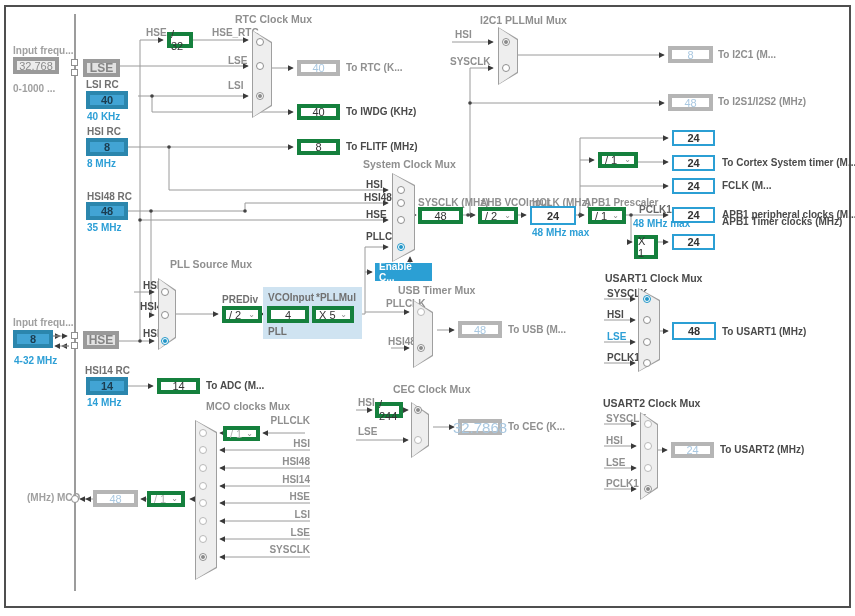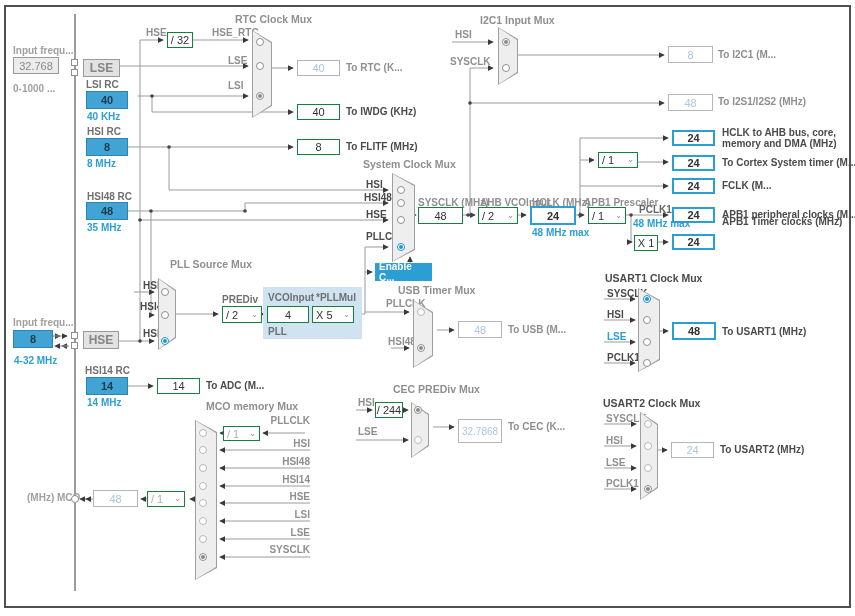--- a/index.html
+++ b/index.html
@@ -5,21 +5,21 @@
   html,body{margin:0;padding:0;background:#fff;}
   #canvas{position:relative;width:855px;height:616px;background:#fff;overflow:hidden;
           font-family:"Liberation Sans",sans-serif;}
   .frame{position:absolute;left:4px;top:5px;right:4px;bottom:8px;border:2px solid #4f4f4f;}
   svg.net{position:absolute;left:0;top:0;pointer-events:none;}
   .l{position:absolute;font:bold 10px "Liberation Sans",sans-serif;color:#8f8f8f;white-space:nowrap;}
   .t{font-size:10.5px;}
   .dk{color:#4a4a4a;}
   .bl{color:#2d9fd6;font-weight:bold;}
   .gy{color:#a0a0a0;}
-  .bx{position:absolute;box-sizing:border-box;border:1px solid #15803d;background:#fff;
+  .bx{position:absolute;box-sizing:border-box;border:4px solid #15803d;background:#fff;
       font:11px "Liberation Sans",sans-serif;color:#333;display:flex;align-items:center;justify-content:center;}
   .src{background:#42a4d4;border-color:#2b86ad;color:#1c3d50;font-weight:bold;}
   .hl{border:2px solid #2b9fd4;font-weight:bold;}
   .off{border-color:#b5b5b5;color:#a9c8e1;}
   .osc{background:#e2e2e2;border-color:#9a9a9a;color:#858585;font-weight:bold;font-size:12px;}
   .gsrc{background:#ececec;border-color:#9a9a9a;color:#8a8a8a;}
   .dd{justify-content:space-between;padding:0 3px;}
   .dd .ch{color:#8a8a8a;font-size:8px;line-height:8px;}
   .dd.offd span:first-child{color:#b0b0b0;}
   .mux{position:absolute;background:#9f9f9f;clip-path:polygon(0 0,100% 12px,100% calc(100% - 12px),0 100%);}
@@ -165,21 +165,21 @@
 <span class="rd" style="left:256px;top:62px"></span>
 <span class="rd sg" style="left:256px;top:92px"></span>
 <div class="bx off" style="left:297px;top:60px;width:43px;height:16px">40</div>
 <div class="l" style="left:346px;top:62px">To RTC (K...</div>
 <div class="bx" style="left:297px;top:104px;width:43px;height:16px">40</div>
 <div class="l dk" style="left:346px;top:106px">To IWDG (KHz)</div>
 
 <div class="bx" style="left:297px;top:139px;width:43px;height:16px">8</div>
 <div class="l dk" style="left:346px;top:141px">To FLITF (MHz)</div>
 
-<div class="l t" style="left:480px;top:14px">I2C1 Input Mux</div>
+<div class="l t" style="left:480px;top:14px">I2C1 PLLMul Mux</div>
 <div class="l" style="left:455px;top:29px">HSI</div>
 <div class="l" style="left:450px;top:56px">SYSCLK</div>
 <div class="mux" style="left:498px;top:27px;width:20px;height:58px"></div>
 <span class="rd sg" style="left:502px;top:38px"></span>
 <span class="rd" style="left:502px;top:64px"></span>
 <div class="bx off" style="left:668px;top:46px;width:45px;height:17px">8</div>
 <div class="l" style="left:718px;top:49px">To I2C1 (M...</div>
 <div class="bx off" style="left:668px;top:94px;width:45px;height:17px">48</div>
 <div class="l" style="left:718px;top:96px">To I2S1/I2S2 (MHz)</div>
 
@@ -209,24 +209,23 @@
 <div class="bx dd" style="left:588px;top:207px;width:38px;height:17px">
       <span>/ 1</span>
       <span class="ch">⌄</span>
     </div>
 <div class="bx dd" style="left:598px;top:152px;width:40px;height:16px">
       <span>/ 1</span>
       <span class="ch">⌄</span>
     </div>
 <div class="l" style="left:639px;top:204px;color:#666">PCLK1</div>
 <div class="l bl" style="left:633px;top:218px">48 MHz max</div>
-<div class="bx" style="left:634px;top:235px;width:24px;height:16px">X 1</div>
+<div class="bx" style="left:634px;top:235px;width:24px;height:24px">X 1</div>
 
 <div class="bx hl" style="left:672px;top:130px;width:43px;height:16px">24</div>
-<div class="l dk" style="left:722px;top:127px;width:126px;white-space:normal;line-height:11px">HCLK to AHB bus, core, memory and DMA (MHz)</div>
 <div class="bx hl" style="left:672px;top:155px;width:43px;height:16px">24</div>
 <div class="l dk" style="left:722px;top:157px">To Cortex System timer (M...</div>
 <div class="bx hl" style="left:672px;top:178px;width:43px;height:16px">24</div>
 <div class="l dk" style="left:722px;top:180px">FCLK (M...</div>
 <div class="bx hl" style="left:672px;top:207px;width:43px;height:16px">24</div>
 <div class="l dk" style="left:722px;top:209px">APB1 peripheral clocks (M...</div>
 <div class="bx hl" style="left:672px;top:234px;width:43px;height:16px">24</div>
 <div class="l dk" style="left:722px;top:216px">APB1 Timer clocks (MHz)</div>
 
 <div class="l t" style="left:170px;top:258px">PLL Source Mux</div>
@@ -254,28 +253,28 @@
 
 <div class="l t" style="left:398px;top:284px">USB Timer Mux</div>
 <div class="l" style="left:386px;top:298px">PLLCLK</div>
 <div class="l" style="left:388px;top:336px">HSI48</div>
 <div class="mux" style="left:413px;top:300px;width:20px;height:68px"></div>
 <span class="rd dim" style="left:417px;top:308px"></span>
 <span class="rd sg" style="left:417px;top:344px"></span>
 <div class="bx off" style="left:458px;top:321px;width:44px;height:17px">48</div>
 <div class="l" style="left:508px;top:324px">To USB (M...</div>
 
-<div class="l t" style="left:393px;top:383px">CEC PREDiv Mux</div>
+<div class="l t" style="left:393px;top:383px">CEC Clock Mux</div>
 <div class="l" style="left:358px;top:397px">HSI</div>
 <div class="bx" style="left:375px;top:402px;width:28px;height:16px">/ 244</div>
 <div class="l" style="left:358px;top:426px">LSE</div>
 <div class="mux" style="left:411px;top:402px;width:18px;height:56px"></div>
 <span class="rd sg" style="left:414px;top:406px"></span>
 <span class="rd dim" style="left:414px;top:436px"></span>
-<div class="bx off" style="left:458px;top:419px;width:44px;height:24px;font-size:10px">32.7868</div>
+<div class="bx off" style="left:458px;top:419px;width:44px;height:16px;font-size:15px">32.7868</div>
 <div class="l" style="left:508px;top:421px">To CEC (K...</div>
 
 <div class="l t dk" style="left:605px;top:272px">USART1 Clock Mux</div>
 <div class="l dk" style="left:607px;top:288px">SYSCLK</div>
 <div class="l dk" style="left:607px;top:309px">HSI</div>
 <div class="l bl" style="left:607px;top:331px">LSE</div>
 <div class="l dk" style="left:607px;top:352px">PCLK1</div>
 <div class="mux" style="left:638px;top:288px;width:22px;height:84px"></div>
 <span class="rd sb" style="left:643px;top:295px"></span>
 <span class="rd" style="left:643px;top:316px"></span>
@@ -303,21 +302,21 @@
 <div class="pin" style="left:71px;top:332px"></div>
 <div class="pin" style="left:71px;top:342px"></div>
 <div class="bx osc" style="left:83px;top:331px;width:36px;height:18px">HSE</div>
 
 <div class="l" style="left:85px;top:365px;color:#707070">HSI14 RC</div>
 <div class="bx src" style="left:86px;top:377px;width:42px;height:18px">14</div>
 <div class="l bl" style="left:87px;top:397px">14 MHz</div>
 <div class="bx" style="left:157px;top:378px;width:43px;height:16px">14</div>
 <div class="l dk" style="left:206px;top:380px">To ADC (M...</div>
 
-<div class="l t" style="left:206px;top:400px">MCO memory Mux</div>
+<div class="l t" style="left:206px;top:400px">MCO clocks Mux</div>
 <div class="mux" style="left:195px;top:420px;width:22px;height:160px"></div>
 <span class="rd dim" style="left:199px;top:429px"></span>
 <span class="rd dim" style="left:199px;top:446px"></span>
 <span class="rd dim" style="left:199px;top:464px"></span>
 <span class="rd dim" style="left:199px;top:482px"></span>
 <span class="rd dim" style="left:199px;top:499px"></span>
 <span class="rd dim" style="left:199px;top:517px"></span>
 <span class="rd dim" style="left:199px;top:535px"></span>
 <span class="rd sg" style="left:199px;top:553px"></span>
 <div class="bx dd offd" style="left:223px;top:426px;width:37px;height:15px">

